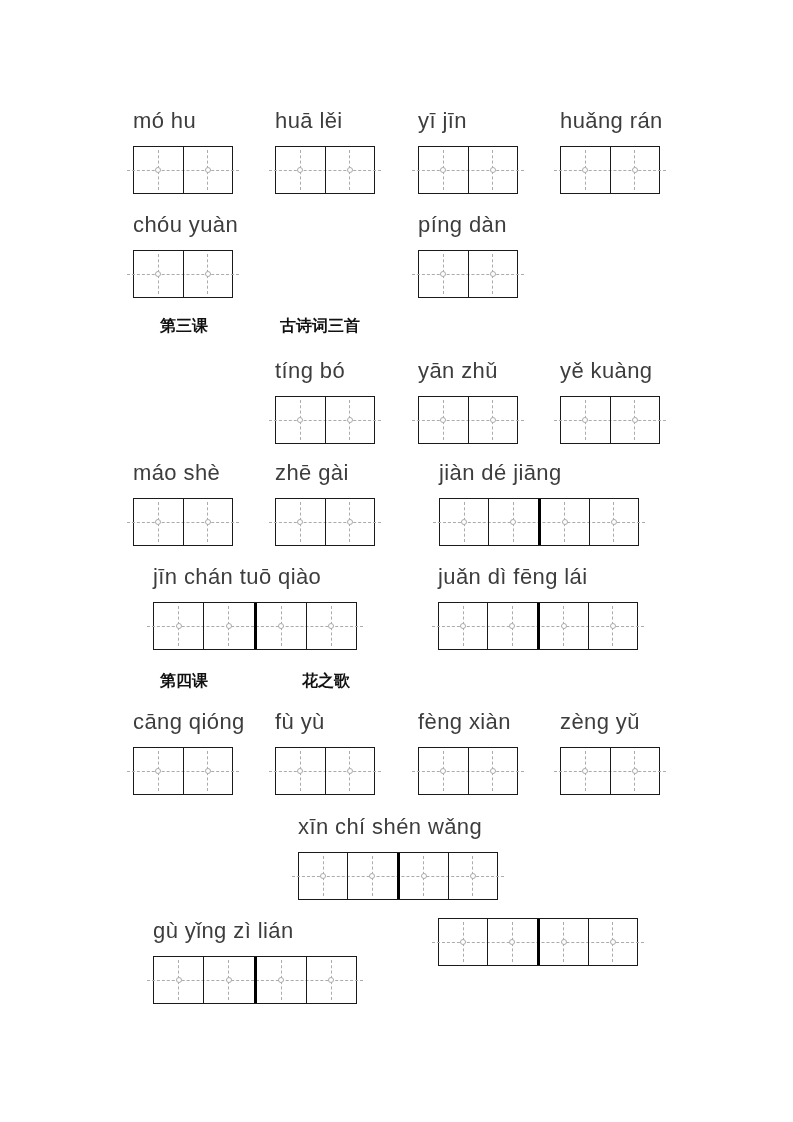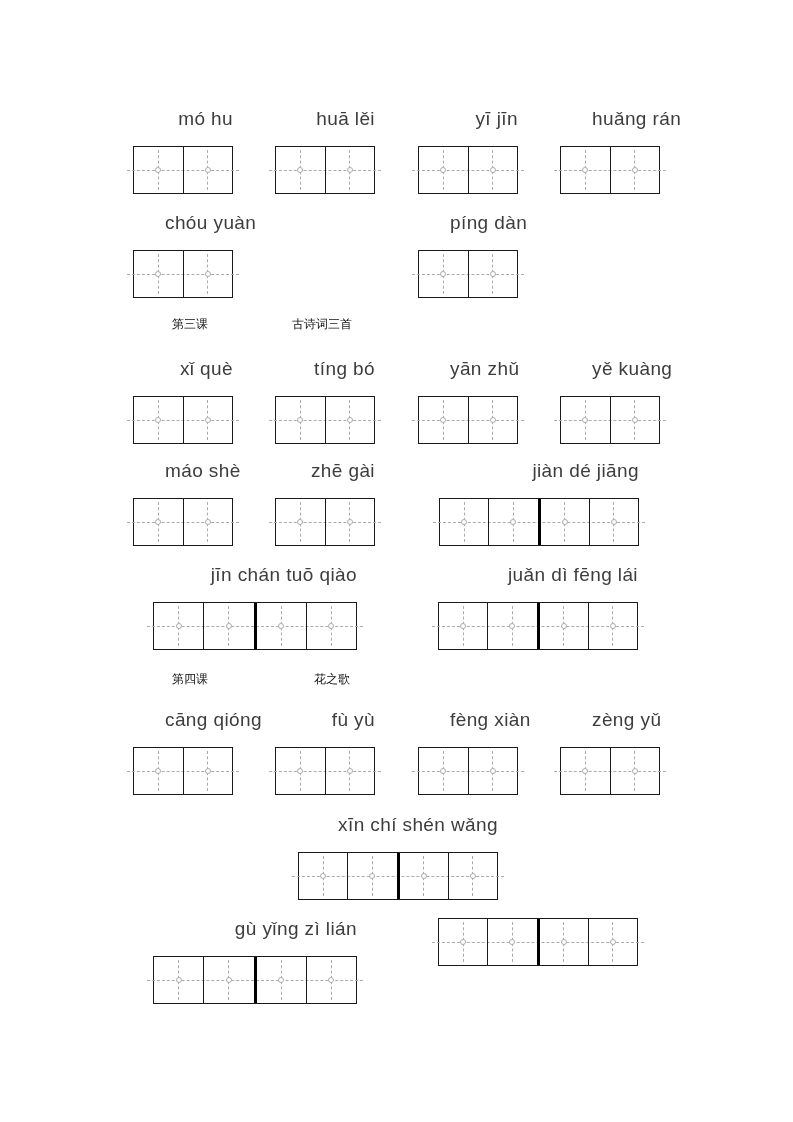--- a/index.html
+++ b/index.html
@@ -8,26 +8,25 @@
     width: 793px;
     height: 1122px;
     background: var(--page-bg, #ffffff);
     font-family: "Liberation Sans", sans-serif;
     overflow: hidden;
   }
   .unit { position: absolute; }
   .pinyin {
     height: 22px;
     margin-bottom: 16px;
-    text-align: right;
-    font-size: 19px;
+    text-align: left;
+    font-size: 22px;
     letter-spacing: 0.4px;
     color: var(--pinyin-color, #3d3d3d);
     white-space: nowrap;
-    margin-left: 32px;
   }
   .tzg {
     position: relative;
     display: flex;
     height: 46px;
     border: 1.5px solid var(--line-color, #1a1a1a);
     background: #ffffff;
   }
   
   .tzg::before {
@@ -58,25 +57,24 @@
     position: absolute;
     left: 50%; top: 50%;
     width: 4px; height: 4px;
     margin: -3px 0 0 -3px;
     border: 1px solid var(--dash-color, #ababab);
     border-radius: 50%;
     background: #ffffff;
   }
   .heading {
     position: absolute;
-    font-size: 12px;
-    font-weight: normal;
+    font-size: 16px;
+    font-weight: bold;
     color: var(--heading-color, #111111);
     white-space: nowrap;
-    margin-left: 12px;
   }
 </style>
 </head>
 <body>
 
 <div class="page">
 
   <div class="unit" style="left:133px;top:108px;width:100px">
     <div class="pinyin">mó hu</div>
     <div class="tzg">
@@ -117,27 +115,20 @@
     <div class="pinyin">píng dàn</div>
     <div class="tzg">
         <div class="cell"></div>
         <div class="cell"></div>
       </div>
   </div>
 
   <div class="heading" style="left:160px;top:316px">第三课</div>
   <div class="heading" style="left:280px;top:316px">古诗词三首</div>
 
-  <div class="unit" style="left:133px;top:358px;width:100px">
-    <div class="pinyin">xǐ què</div>
-    <div class="tzg">
-        <div class="cell"></div>
-        <div class="cell"></div>
-      </div>
-  </div>
   <div class="unit" style="left:275px;top:358px;width:100px">
     <div class="pinyin">tíng bó</div>
     <div class="tzg">
         <div class="cell"></div>
         <div class="cell"></div>
       </div>
   </div>
   <div class="unit" style="left:418px;top:358px;width:100px">
     <div class="pinyin">yān zhǔ</div>
     <div class="tzg">

